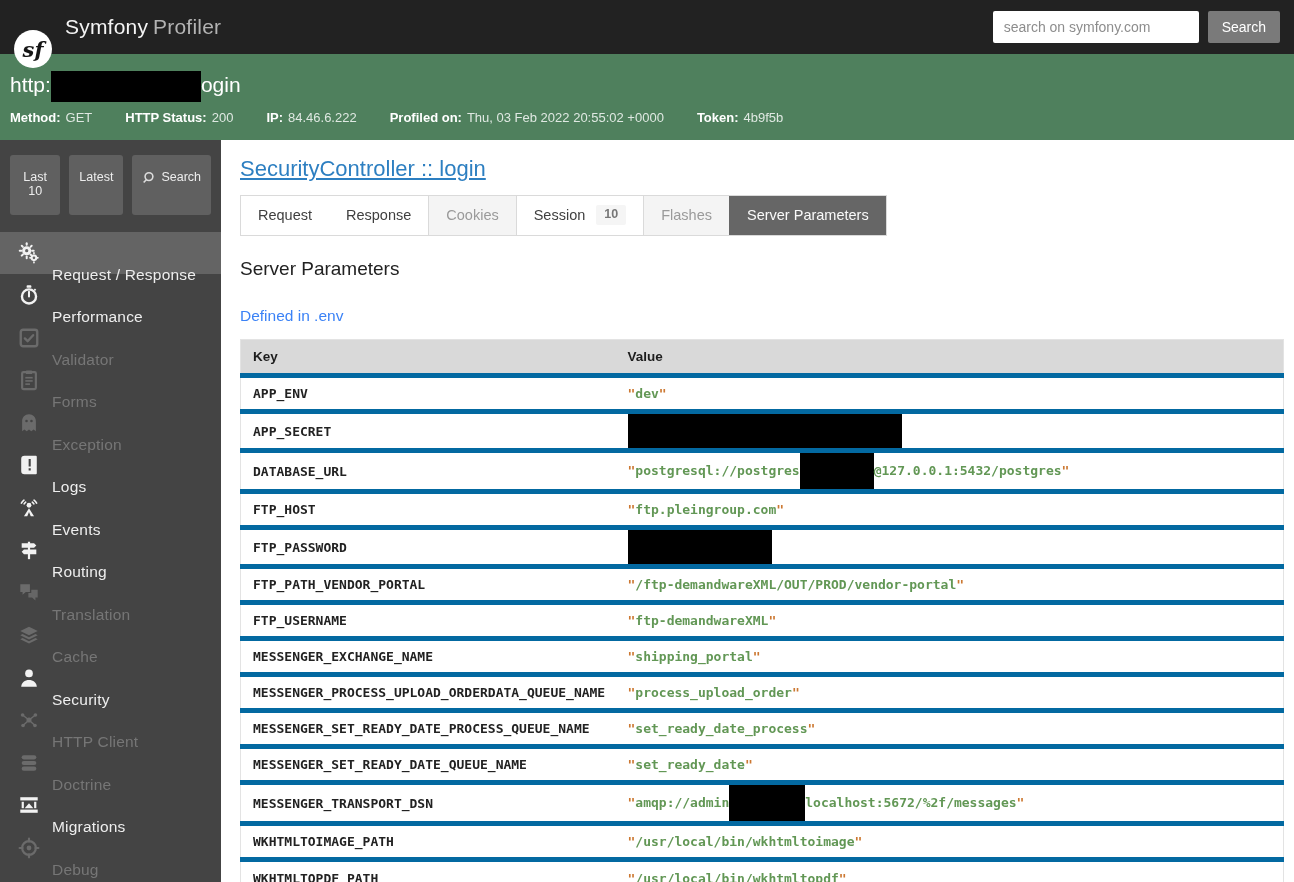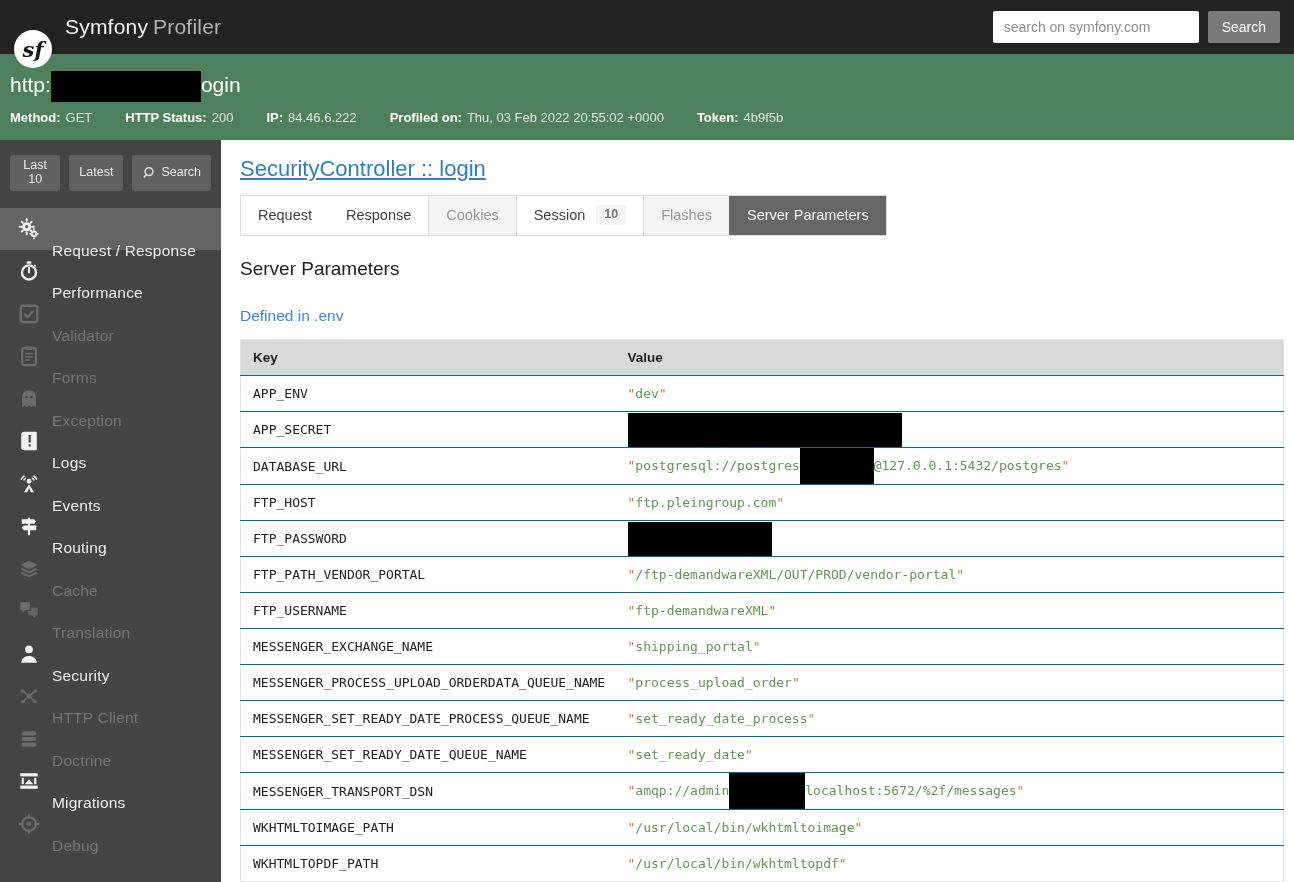--- a/index.html
+++ b/index.html
@@ -35,22 +35,22 @@
   .url { font-size:21px; line-height:32px; white-space:nowrap; color:#fff; }
   .url .redacted { vertical-align:middle; }
   .meta { margin-top:8px; font-size:13px; display:flex; gap:33px; color:rgba(255,255,255,.82); }
   .meta b { color:#fff; font-weight:bold; margin-right:5px; }
   
   .layout { display:flex; height:742px; }
   .sidebar { width:221px; background:#444444; flex-shrink:0; overflow:hidden; }
   .shortcuts { padding:15px 10px 0 10px; display:flex; gap:9px; }
   .sbtn {
     background:#606060; color:#ededed; font-size:12.5px; font-family:"Liberation Sans",sans-serif;
-    padding:4px 10px; border:none; border-radius:3px; cursor:pointer;
-    display:inline-flex; align-items:center; gap:6px; line-height:1.1;
+    padding:16px 10px; border:none; border-radius:3px; cursor:pointer;
+    display:inline-flex; align-items:flex-start; gap:6px; line-height:1.1;
   }
   .sbtn-icon { display:inline-flex; color:#dcdcdc; }
   .menu { list-style:none; margin:17px 0 0 0; padding:0; }
   .menu li { height:42.5px; display:flex; align-items:center; padding-left:15px; cursor:pointer; }
   .menu li .mi-icon { width:27px; height:24px; display:flex; align-items:center; justify-content:center; color:#f2f2f2; flex-shrink:0; }
   .menu li .mi-label { margin-left:10px; font-size:15.5px; color:#eeeeee; letter-spacing:.2px;margin-top:44px; }
   .menu li.selected { background:#646464; }
   .menu li.disabled { cursor:default; }
   .menu li.disabled .mi-label { color:#767676; }
   .menu li.disabled .mi-icon { color:#6b6b6b; }
@@ -71,22 +71,22 @@
   .section-title { margin:22px 0 0 0; font-size:19px; font-weight:400; color:#222; }
   .subsection-title { margin:27px 0 14px 0; font-size:15.5px; font-weight:400; color:#3b82f6; }
   
   table.params { border-collapse:collapse; table-layout:fixed; width:100%; border:1px solid #e3e3e3; }
   table.params thead th {
     background:#d9d9d9; text-align:left; font-size:13.5px; font-weight:bold; color:#1d1d1d;
     height:36px; padding:0 12px;
   }
   table.params th.col-key { width:375px; }
   table.params tbody td {
-    height:36px; padding:0 12px; border-top:1px solid #0369a1;
-    font-family:"DejaVu Sans Mono", monospace; font-size:13px; font-weight:normal;
+    height:36px; padding:0 12px; border-top:5px solid #0369a1;
+    font-family:"DejaVu Sans Mono", monospace; font-size:13px; font-weight:bold;
     white-space:nowrap; overflow:visible;
   }
   td.key { color:#222; }
   td.value .str { color:#629755; }
   td.value .quote { color:#cc7832; }
   .redacted { display:inline-block; background:#000; vertical-align:middle; }
 </style>
 </head>
 <body>
 
@@ -230,35 +230,35 @@
               <rect x="10.8" y="3" width="2.4" height="19" fill="currentColor"></rect>
               <path fill="currentColor" d="M4 4.5h13.5L20 7l-2.5 2.5H4z"></path>
               <path fill="currentColor" d="M20 11.5H6.5L4 14l2.5 2.5H20z"></path>
             </svg>
           </span>
           <span class="mi-label">Routing</span>
         </li>
         <li class="disabled">
           <span class="mi-icon">
             <svg width="22" height="22" viewBox="0 0 24 24">
+              <path fill="currentColor" d="M2.5 2.5H13V11H8.5L5 14v-3H2.5z"></path>
+              <path fill="currentColor" opacity="0.88" d="M14.5 8.5h7V17H19v3.2L15.3 17h-4V12h3.2z"></path>
+            </svg>
+          </span>
+          <span class="mi-label">Translation</span>
+        </li>
+        <li class="disabled">
+          <span class="mi-icon">
+            <svg width="22" height="22" viewBox="0 0 24 24">
               <path fill="currentColor" d="M12 3l9.5 4.7L12 12.4 2.5 7.7z"></path>
               <path fill="currentColor" d="M5 11l7 3.4L19 11l2.5 1.2L12 17 2.5 12.2z"></path>
               <path fill="currentColor" d="M5 15.3l7 3.4 7-3.4 2.5 1.2L12 21.3l-9.5-4.8z"></path>
             </svg>
           </span>
           <span class="mi-label">Cache</span>
-        </li>
-        <li class="disabled">
-          <span class="mi-icon">
-            <svg width="22" height="22" viewBox="0 0 24 24">
-              <path fill="currentColor" d="M2.5 2.5H13V11H8.5L5 14v-3H2.5z"></path>
-              <path fill="currentColor" opacity="0.88" d="M14.5 8.5h7V17H19v3.2L15.3 17h-4V12h3.2z"></path>
-            </svg>
-          </span>
-          <span class="mi-label">Translation</span>
         </li>
         <li class="enabled">
           <span class="mi-icon">
             <svg width="22" height="22" viewBox="0 0 24 24">
               <circle cx="12" cy="7" r="4.2" fill="currentColor"></circle>
               <path fill="currentColor" d="M3.5 21.5c.4-4.6 3.9-7.2 8.5-7.2s8.1 2.6 8.5 7.2z"></path>
             </svg>
           </span>
           <span class="mi-label">Security</span>
         </li>

